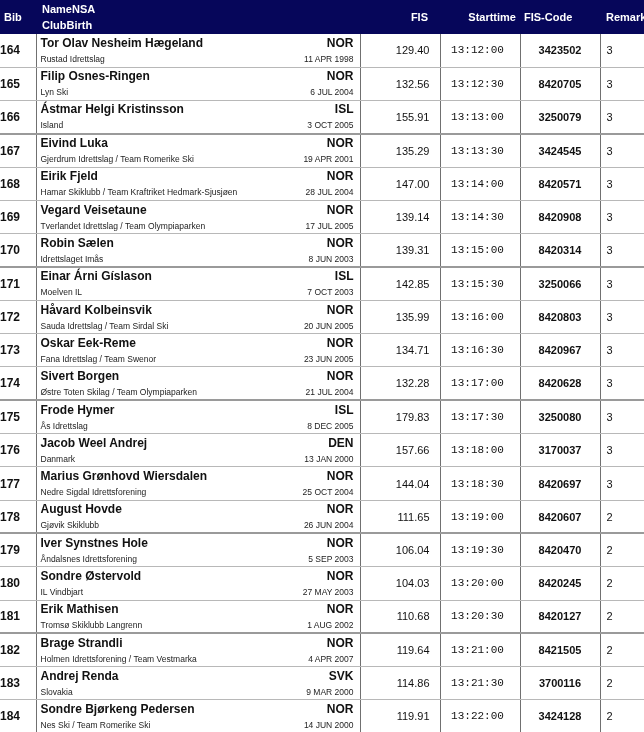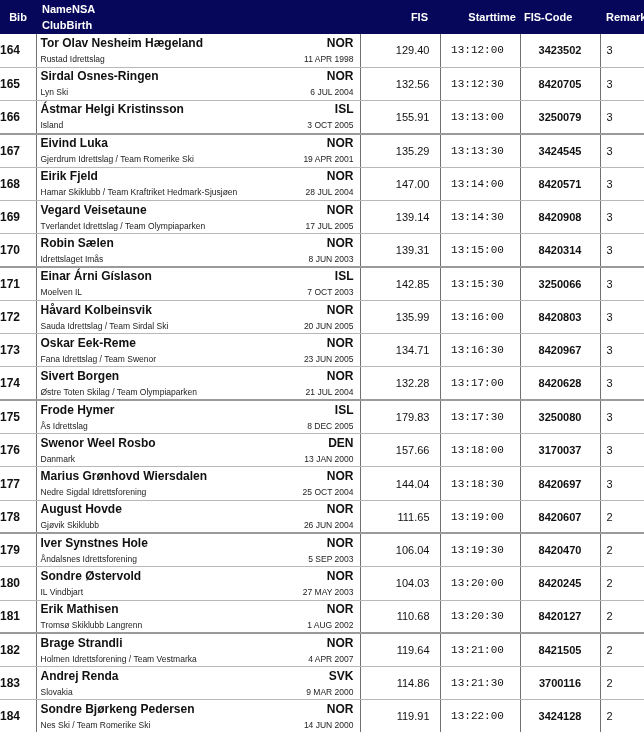--- a/index.html
+++ b/index.html
@@ -6,21 +6,21 @@
   body { width:644px; height:732px; overflow:hidden; font-family:"Liberation Sans", "DejaVu Sans", sans-serif; color:#111; }
   table { border-collapse:collapse; table-layout:fixed; width:660px; }
   col.c-bib { width:36px; }
   col.c-name { width:324px; }
   col.c-fis { width:80px; }
   col.c-start { width:80px; }
   col.c-code { width:80px; }
   col.c-rem { width:60px; }
   thead tr { background:#06065a; color:#fff; height:34px; }
   thead th { font-size:11px; font-weight:bold; padding:0 4px; vertical-align:middle; white-space:nowrap; overflow:hidden; }
-  th.h-bib { text-align:center; }
+  th.h-bib { text-align:left; }
   th.h-name { text-align:left; padding-left:6px; }
   th.h-name .row2, th.h-name .row1 { display:flex; justify-content:flex-start; line-height:16px; }
   th.h-fis { text-align:right; padding-right:12px; }
   th.h-start { text-align:right; padding-right:4px; }
   th.h-code { text-align:left; padding-left:4px; }
   th.h-rem { text-align:left; padding-left:6px; }
   tbody tr { height:33.3px; }
   tbody td { border-bottom:1px solid #b8b8b8; border-right:1px solid #707070; font-size:11px; vertical-align:middle; padding:0; white-space:nowrap; overflow:hidden; }
   tbody tr.thick td { border-bottom:2px solid #9a9a9a; }
   td.bib { text-align:left; font-weight:bold; font-size:12px; }
@@ -81,21 +81,21 @@
         </td>
         <td class="fis">129.40</td>
         <td class="start">13:12:00</td>
         <td class="code">3423502</td>
         <td class="rem">3</td>
       </tr>
       <tr>
         <td class="bib">165</td>
         <td class="name">
           <div class="line1">
-            <span class="athlete">Sirdal Osnes-Ringen</span>
+            <span class="athlete">Filip Osnes-Ringen</span>
             <span class="nsa">NOR</span>
           </div>
           <div class="line2">
             <span class="club">Lyn Ski</span>
             <span class="birth">6 JUL 2004</span>
           </div>
         </td>
         <td class="fis">132.56</td>
         <td class="start">13:12:30</td>
         <td class="code">8420705</td>
@@ -268,21 +268,21 @@
         </td>
         <td class="fis">179.83</td>
         <td class="start">13:17:30</td>
         <td class="code">3250080</td>
         <td class="rem">3</td>
       </tr>
       <tr>
         <td class="bib">176</td>
         <td class="name">
           <div class="line1">
-            <span class="athlete">Swenor Weel Rosbo</span>
+            <span class="athlete">Jacob Weel Andrej</span>
             <span class="nsa">DEN</span>
           </div>
           <div class="line2">
             <span class="club">Danmark</span>
             <span class="birth">13 JAN 2000</span>
           </div>
         </td>
         <td class="fis">157.66</td>
         <td class="start">13:18:00</td>
         <td class="code">3170037</td>

